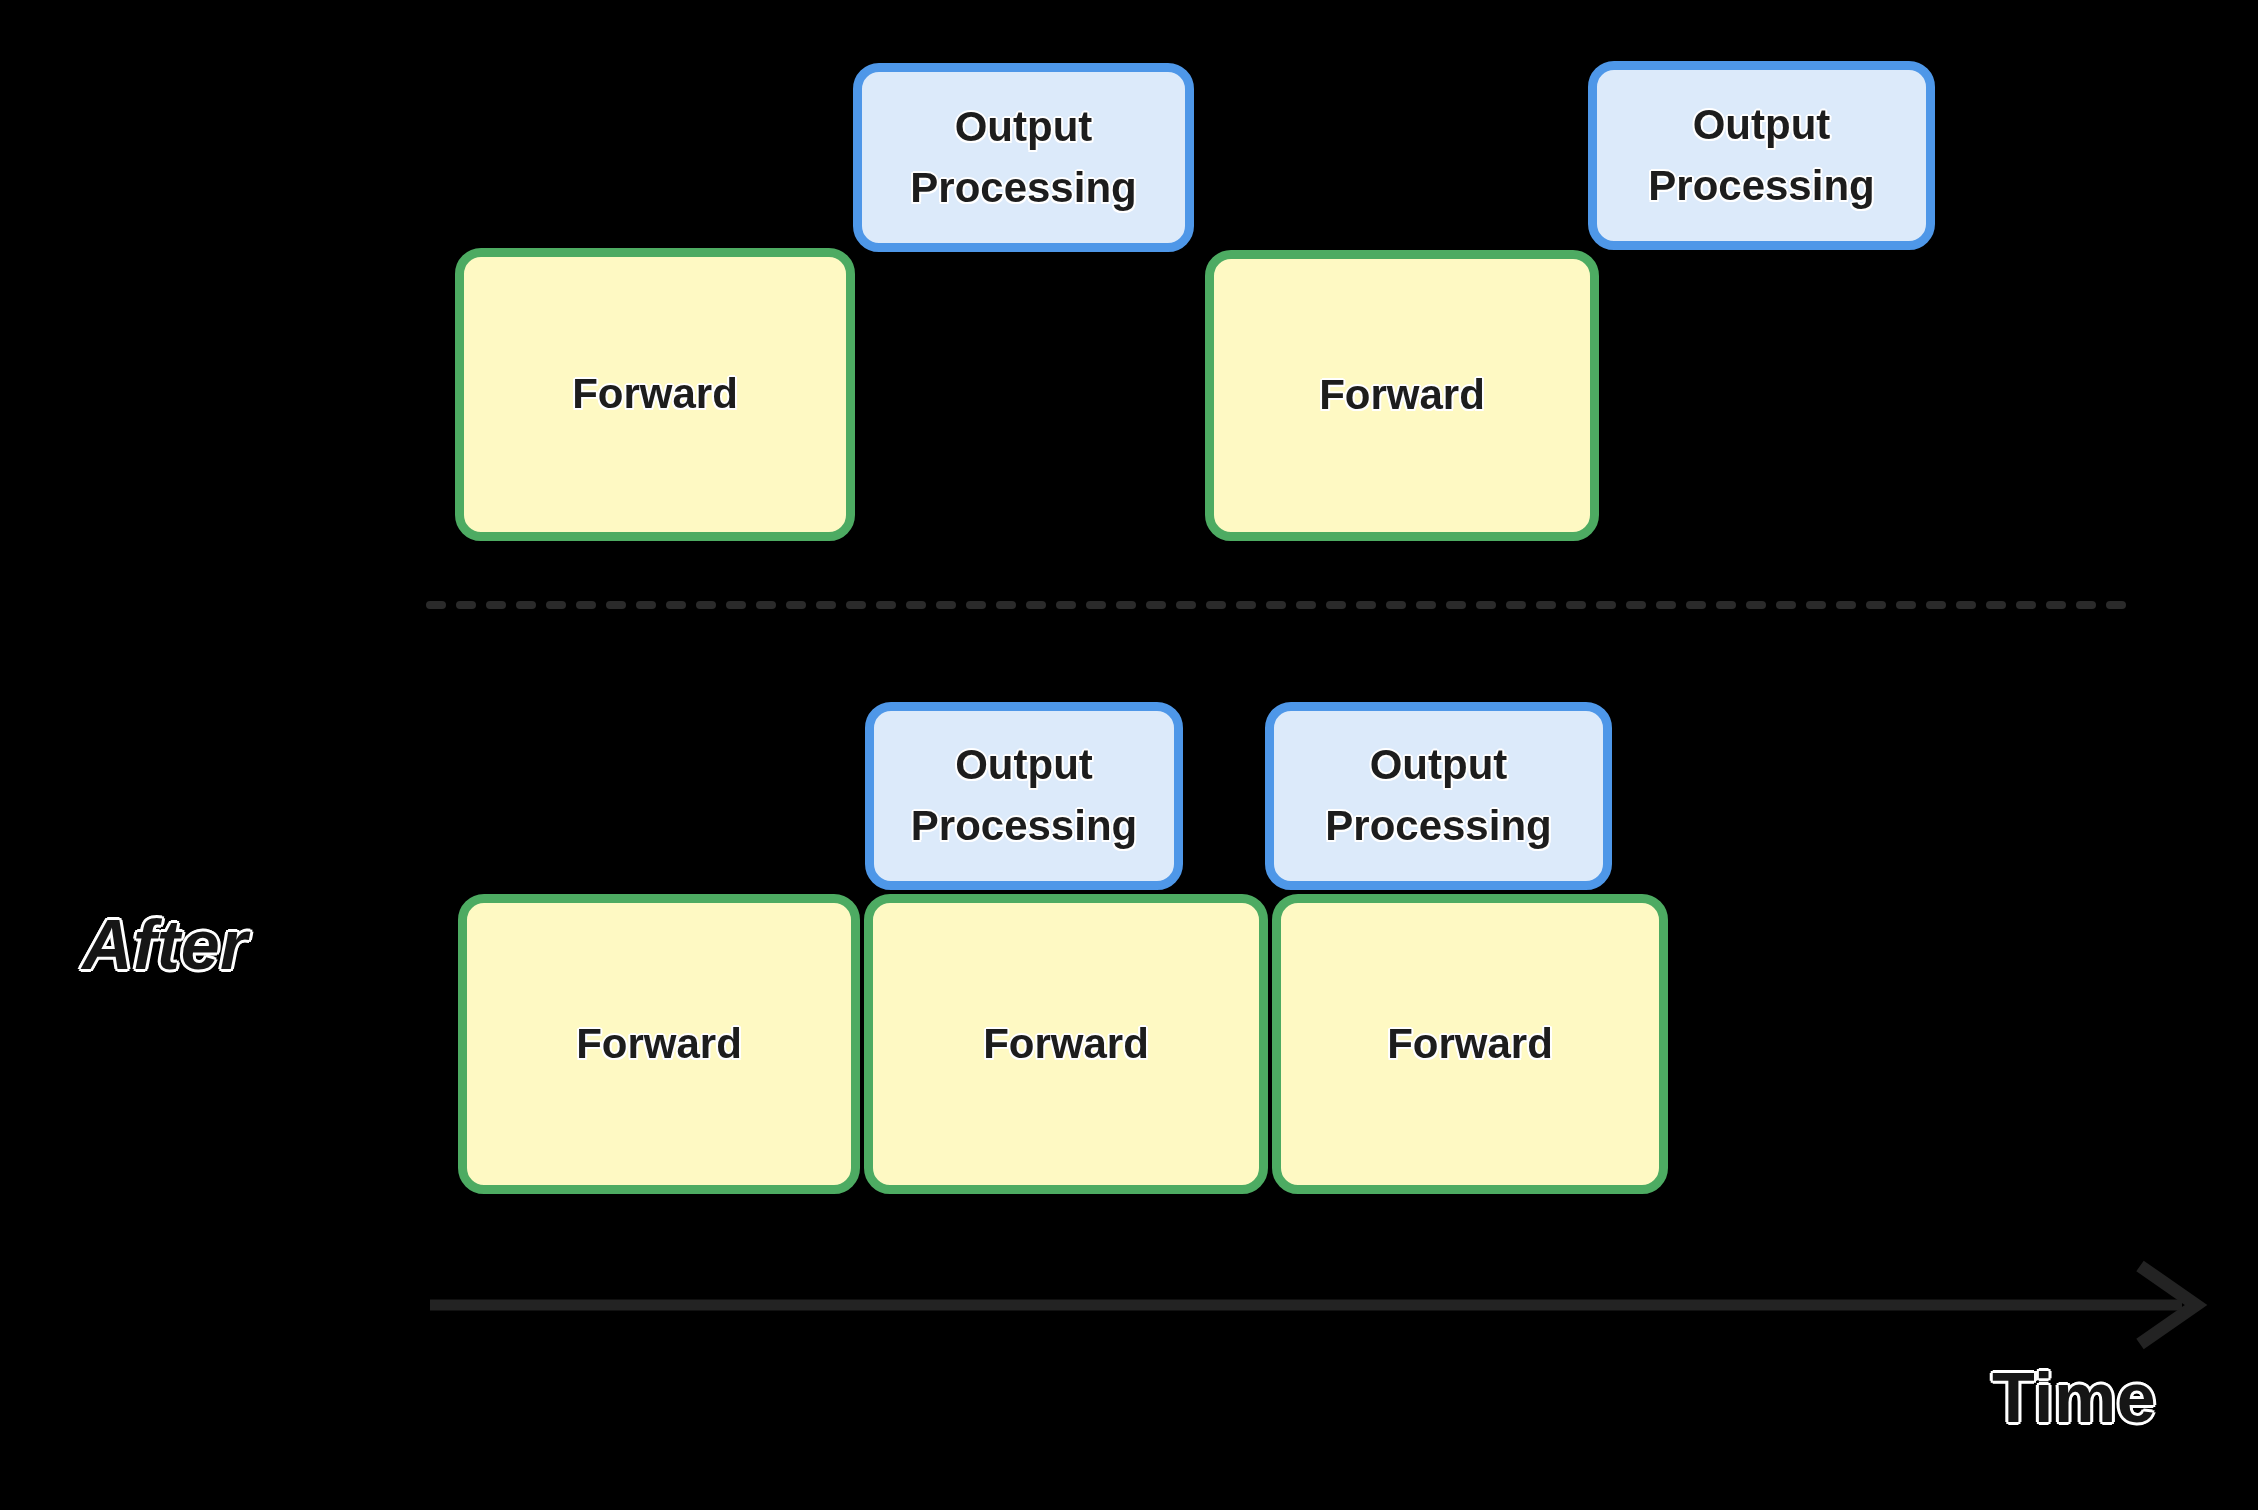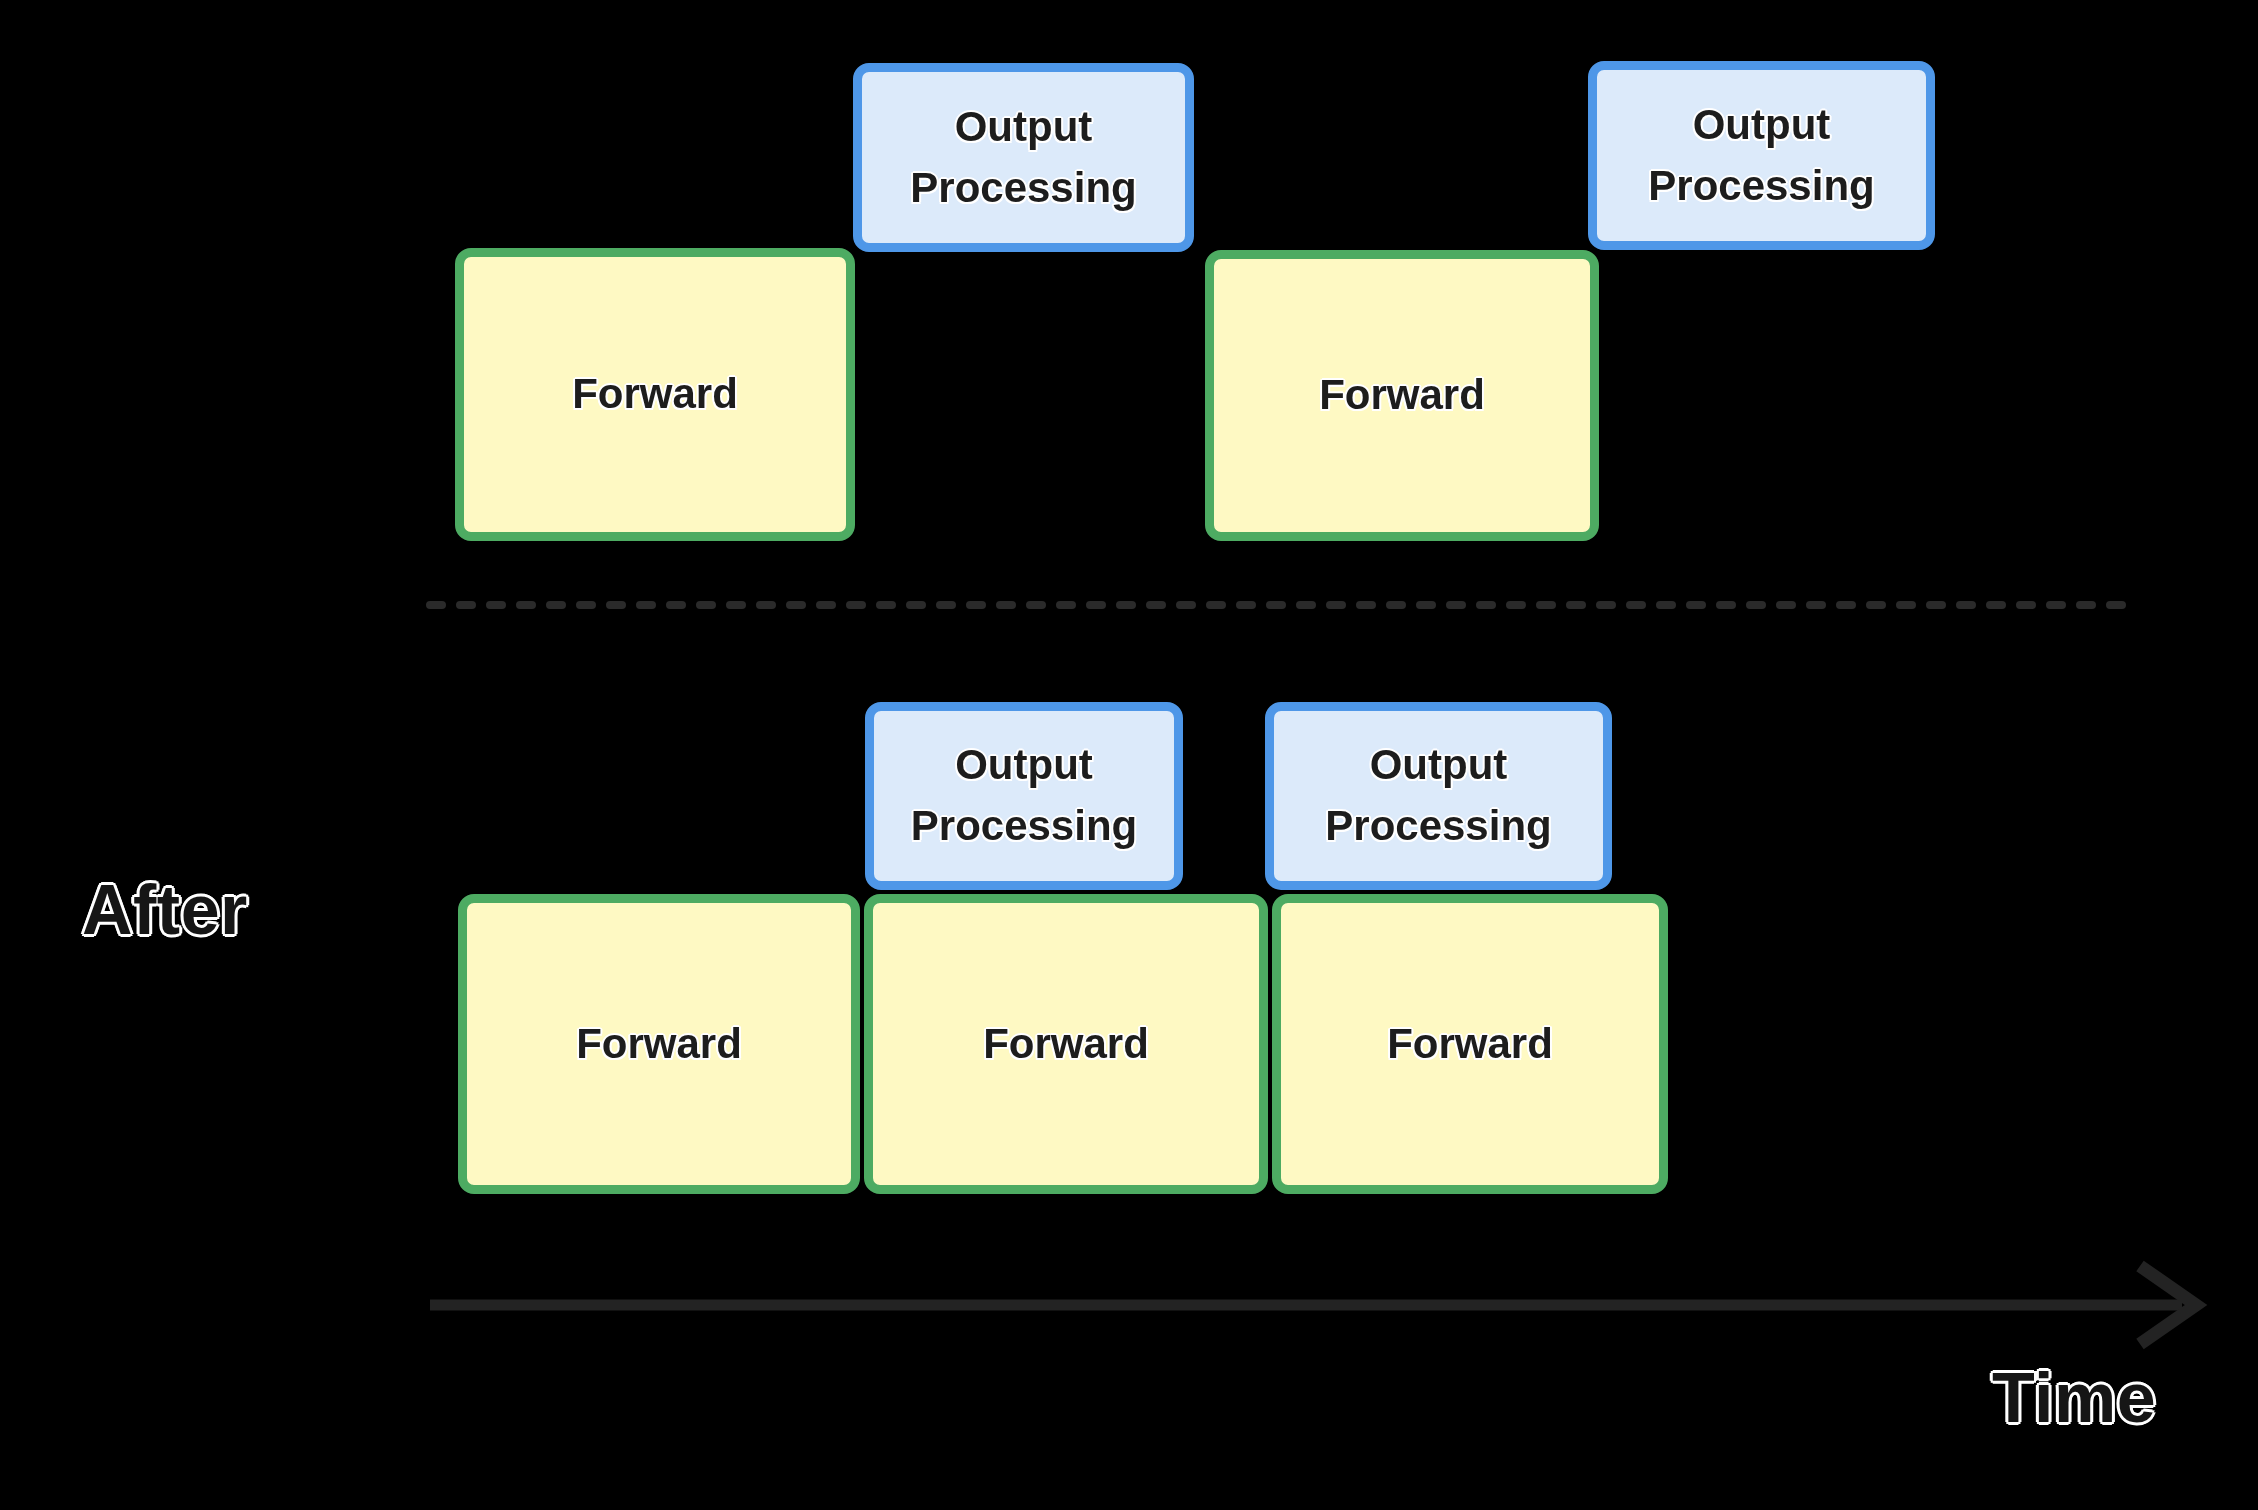--- a/index.html
+++ b/index.html
@@ -27,21 +27,21 @@
       3px 0 0 #ffffff, -3px 0 0 #ffffff,
       0 3px 0 #ffffff, 0 -3px 0 #ffffff,
       2px 2px 0 #ffffff, -2px 2px 0 #ffffff,
       2px -2px 0 #ffffff, -2px -2px 0 #ffffff;
     white-space: nowrap;
   }
 
   .box {
     position: absolute;
     box-sizing: border-box;
-    border-radius: 16px;
+    border-radius: 26px;
     display: flex;
     align-items: center;
     justify-content: center;
     text-align: center;
   }
   .box .box-text {
     font-size: 42px;
     font-weight: bold;
     line-height: 1.45;
     color: #1d1d1d;
@@ -89,21 +89,21 @@
   </div>
 
   <div class="box output" style="left:1588px; top:61px; width:347px; height:189px;">
     <span class="box-text">Output Processing</span>
   </div>
 
   <svg class="overlay-svg">
     <line x1="430" y1="605" x2="2125" y2="605" stroke="#2a2a2a" stroke-width="8" stroke-linecap="round" stroke-dasharray="12 18"></line>
   </svg>
 
-  <div class="big-label" style="left:82px; top:870px;">After</div>
+  <div class="big-label" style="left:82px; top:905px;font-style:italic;">After</div>
 
   <div class="box forward" style="left:458px; top:894px; width:402px; height:300px;">
     <span class="box-text">Forward</span>
   </div>
 
   <div class="box forward" style="left:864px; top:894px; width:404px; height:300px;">
     <span class="box-text">Forward</span>
   </div>
 
   <div class="box forward" style="left:1272px; top:894px; width:396px; height:300px;">

